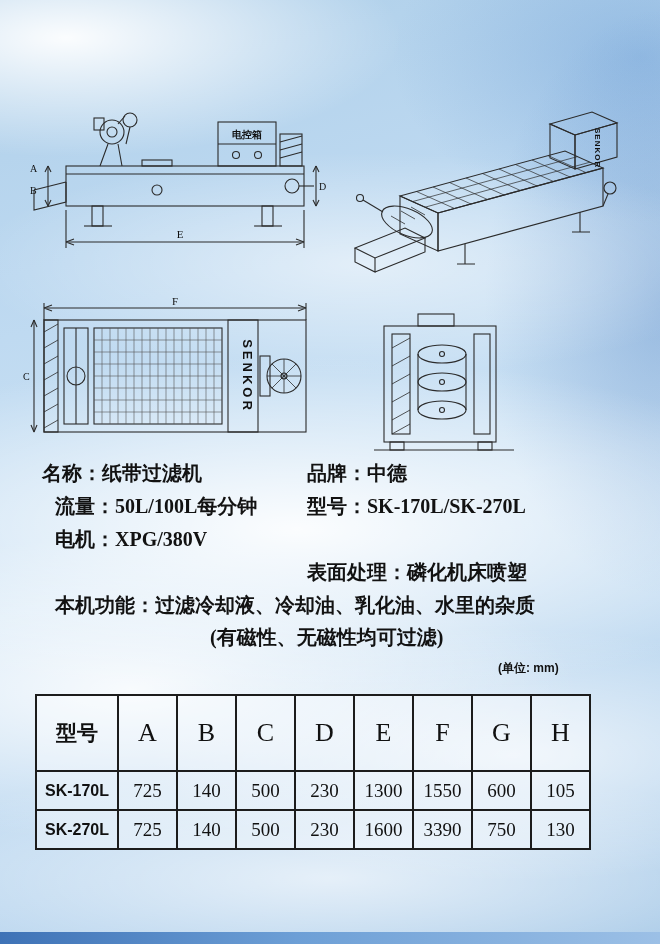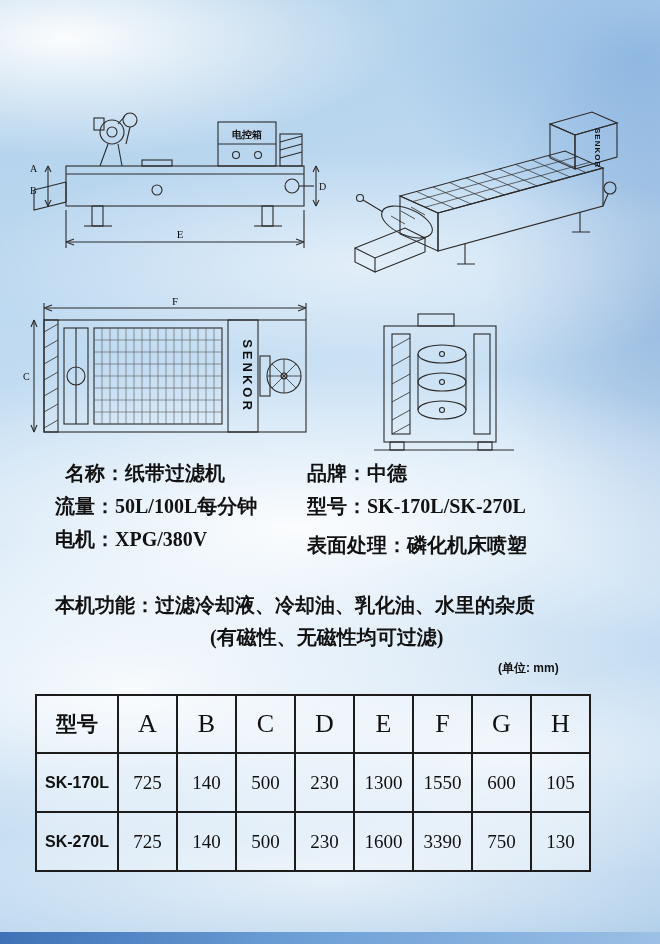--- a/index.html
+++ b/index.html
@@ -42,22 +42,22 @@
     font-size:12px; font-weight:bold; white-space:nowrap;
   }
   table.spec-table {
     position:absolute; left:35px; top:694px;
     border-collapse:collapse;
     background:rgba(255,255,255,0.35);
   }
   table.spec-table td, table.spec-table th {
     border:2px solid #1c1c1c; text-align:center; vertical-align:middle; padding:0;
   }
-  tr.hdr-row   { height:58px; }
-  tr.data-row  { height:59px; }
+  tr.hdr-row   { height:76px; }
+  tr.data-row  { height:39px; }
   .col-model   { width:82px; }
   .col-dim     { width:59px; }
   th.hdr-model { font-size:21px; font-weight:bold; }
   th.hdr-letter{ font-family:"Liberation Serif", serif; font-size:26px; font-weight:normal; }
   td.cell-model{ font-size:16px; font-weight:bold; }
   td.cell-num  { font-family:"Liberation Serif", serif; font-size:19px;margin-top:44px; }
   svg text { font-family:"Liberation Serif", serif; }
 </style>
 </head>
 <body>
@@ -178,36 +178,36 @@
         <circle cx="86" cy="100" r="2.5"></circle>
         <line x1="62" y1="44" x2="62" y2="100"></line>
         <line x1="110" y1="44" x2="110" y2="100"></line>
         <line x1="18" y1="140" x2="158" y2="140"></line>
         <rect x="34" y="132" width="14" height="8"></rect>
         <rect x="122" y="132" width="14" height="8"></rect>
       </g>
     </svg>
   </div>
 
-  <div class="spec-line" style="left:65px; top:460px;">
+  <div class="spec-line" style="left:42px; top:460px;">
     <span>名称：</span><span class="val">纸带过滤机</span>
   </div>
   <div class="spec-line" style="left:307px; top:460px;">
     <span>品牌：</span><span class="val">中德</span>
   </div>
   <div class="spec-line" style="left:55px; top:493px;">
     <span>流量：</span><span class="val">50L/100L每分钟</span>
   </div>
   <div class="spec-line" style="left:307px; top:493px;">
     <span>型号：</span><span class="val">SK-170L/SK-270L</span>
   </div>
   <div class="spec-line" style="left:55px; top:526px;">
     <span>电机：</span><span class="val">XPG/380V</span>
   </div>
-  <div class="spec-line" style="left:307px; top:532px;">
+  <div class="spec-line" style="left:307px; top:559px;">
     <span>表面处理：</span><span class="val">磷化机床喷塑</span>
   </div>
   <div class="spec-line" style="left:55px; top:592px;">
     <span>本机功能：</span><span class="val">过滤冷却液、冷却油、乳化油、水里的杂质</span>
   </div>
   <div class="spec-line" style="left:170px; top:624px;margin-left:40px;">
     <span class="val">(有磁性、无磁性均可过滤)</span>
   </div>
 
   <div class="unit-note">(单位: mm)</div>

